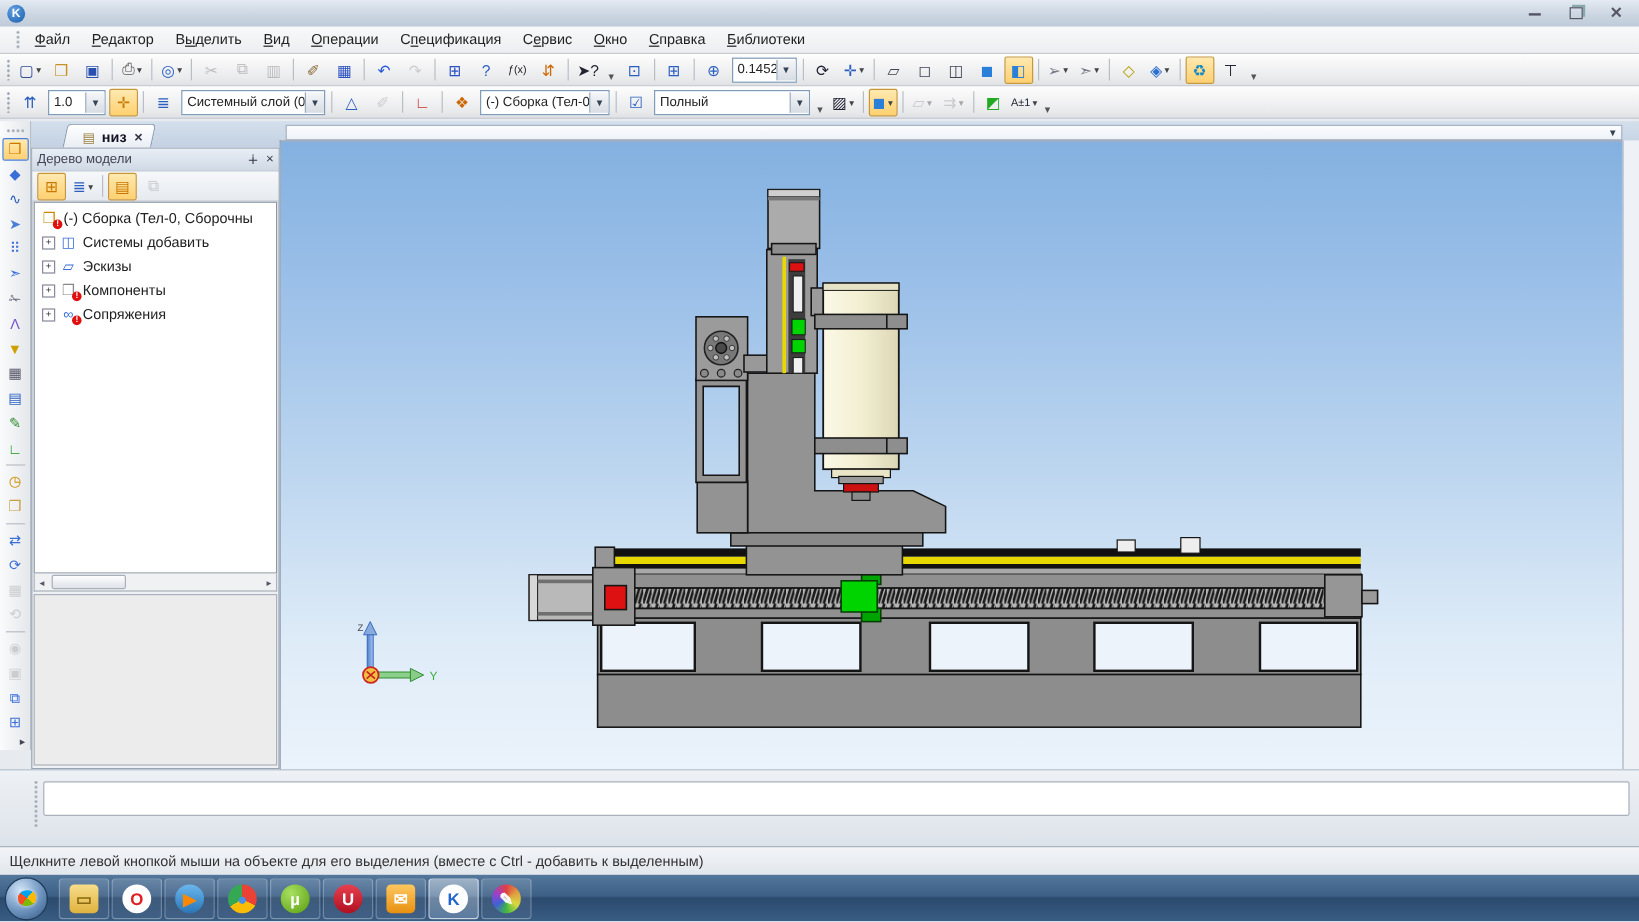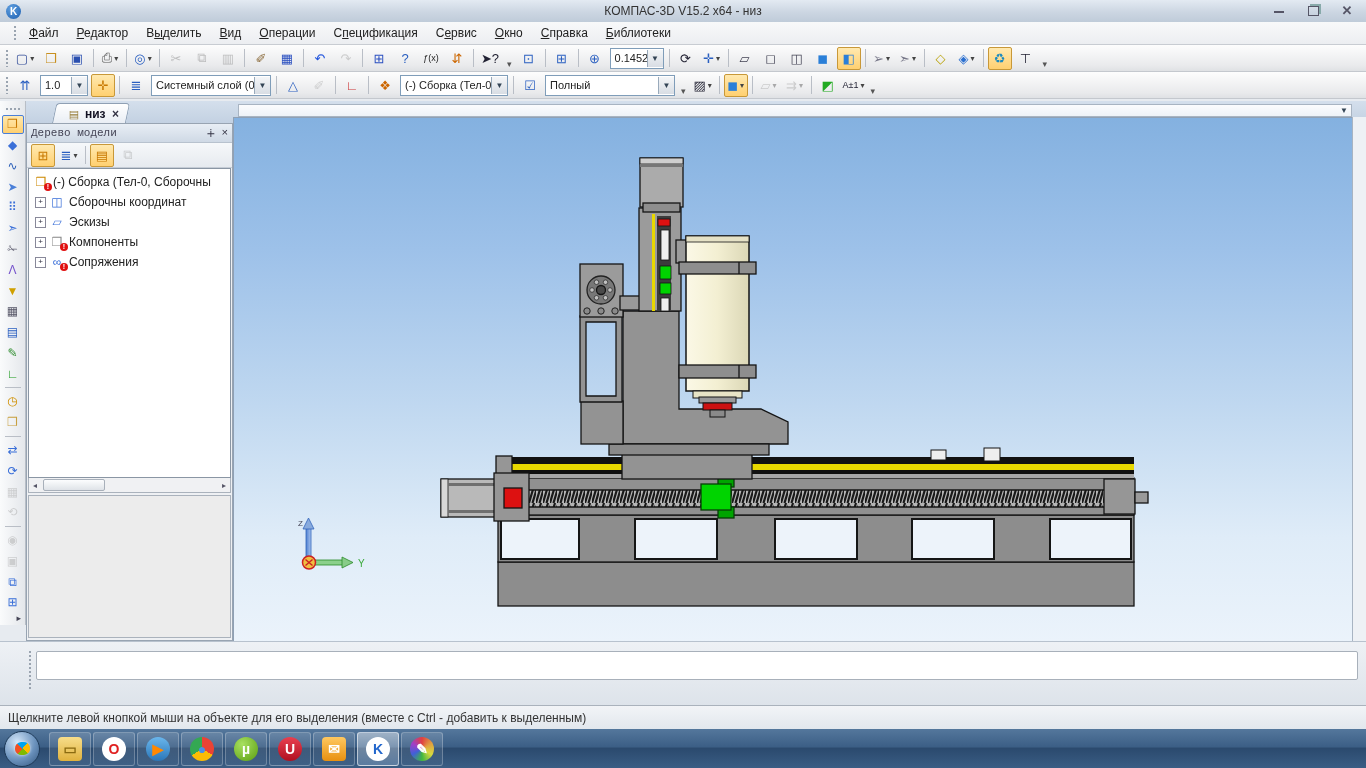--- a/index.html
+++ b/index.html
@@ -67,21 +67,21 @@
   .rbtn{width:20px;height:18px;margin:1px 0;display:flex;align-items:center;justify-content:center;
     font-size:12px;border:1px solid transparent;border-radius:2px;}
   .rbtn.hl{background:linear-gradient(180deg,#ffe9b0,#ffd070);border:1px solid #4a7fd8;}
   .rbtn.dis{opacity:.4;filter:grayscale(1);}
   .rsep{width:16px;height:1px;background:#b9bec6;margin:3px 0;}
   .rarrow{margin-top:auto;font-size:9px;color:#445;align-self:flex-end;padding:0 4px 2px 0;}
   
   #treepanel{position:absolute;left:26px;top:123px;width:207px;height:518px;
     background:#eef0f3;border:1px solid #98a4b2;box-sizing:border-box;display:flex;flex-direction:column;}
   #tp-header{height:18px;background:linear-gradient(180deg,#e8eef5,#cfd9e5);
-    display:flex;align-items:center;font-size:11px;color:#445;padding:0 4px;border-bottom:1px solid #b8c2ce;font-family:Liberation Mono, monospace;}
+    display:flex;align-items:center;font-size:11px;color:#445;padding:0 4px;border-bottom:1px solid #b8c2ce;}
   #tp-header .sp{flex:1;}
   #tp-header .hbtn{font-size:11px;color:#334;margin-left:6px;}
   #tp-tools{height:24px;display:flex;align-items:center;padding-left:3px;border-bottom:1px solid #c5ccd5;
     background:linear-gradient(180deg,#f6f8fa,#e6eaef);}
   #tp-tree{height:305px;background:#fff;border:1px solid #8a96a4;margin:0 1px;overflow:hidden;
     font-size:12px;padding-top:3px;}
   .titem{display:flex;align-items:center;height:20px;white-space:nowrap;overflow:hidden;}
   .titem .plus{width:9px;height:9px;border:1px solid #889;background:#fff;font-size:8px;line-height:7px;
     text-align:center;color:#334;margin:0 3px 0 6px;flex:none;}
   .titem .stub{width:18px;flex:none;}
@@ -142,21 +142,20 @@
   #spk-tri{width:0;height:0;border:5px solid transparent;border-right:6px solid #fff;border-left:none;}
   #clock{text-align:right;font-size:11px;line-height:13px;}
 </style>
 </head>
 <body>
 
 <div id="screen">
 
   <div id="titlebar">
     <div id="app-logo">K</div>
-    <div id="title-text">КОМПАС-3D V15.2  x64 - низ</div>
     <div id="winbtns">
       <span class="wbtn">
           <span class="wb-min"></span>
         </span>
       <span class="wbtn">
           <span class="wb-res"></span>
         </span>
       <span class="wbtn">
           <span class="wb-cls">✕</span>
         </span>
@@ -450,21 +449,21 @@
       </div>
     <div id="tp-tree">
         <div class="titem">
           <span class="stub" style="width:4px"></span>
           <span class="ticon"><span class="tg" style="color: rgb(204, 136, 0);">❒</span><span class="excl">!</span></span>
           <span class="tlabel">(-) Сборка (Тел-0, Сборочны</span>
         </div>
         <div class="titem">
           <span class="plus">+</span>
           <span class="ticon"><span class="tg" style="color: rgb(58, 111, 216);">◫</span></span>
-          <span class="tlabel">Сборочны координат</span>
+          <span class="tlabel">Системы добавить</span>
         </div>
         <div class="titem">
           <span class="plus">+</span>
           <span class="ticon"><span class="tg" style="color: rgb(58, 111, 216);">▱</span></span>
           <span class="tlabel">Эскизы</span>
         </div>
         <div class="titem">
           <span class="plus">+</span>
           <span class="ticon"><span class="tg" style="color: rgb(136, 136, 136);">❒</span><span class="excl">!</span></span>
           <span class="tlabel">Компоненты</span>

